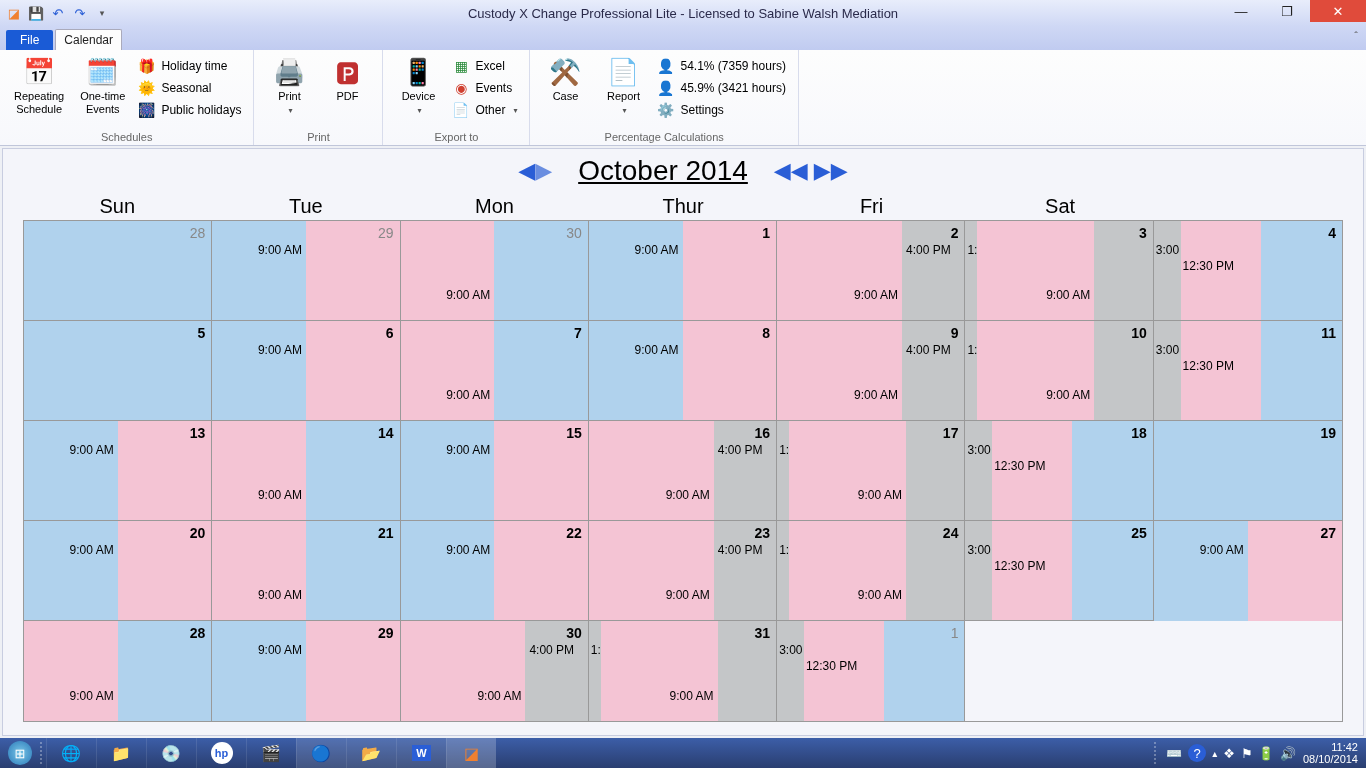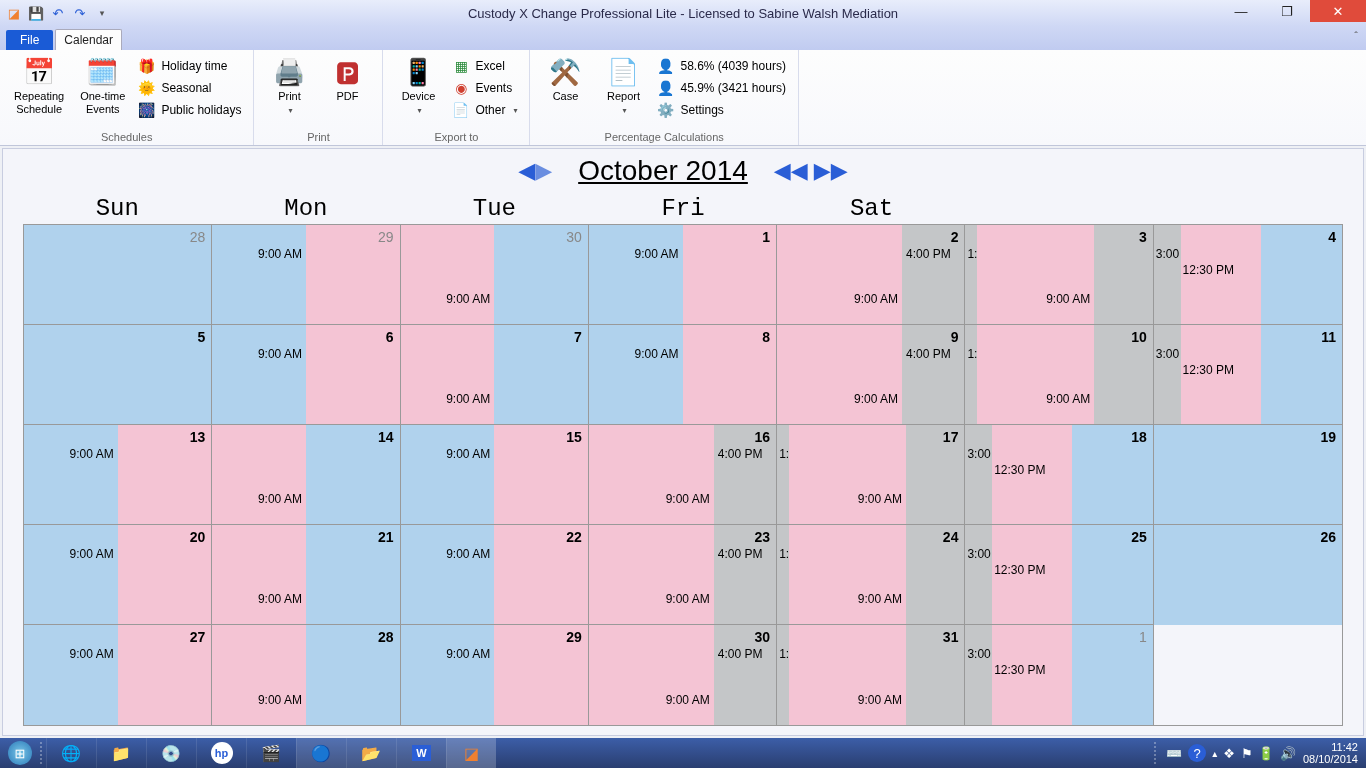--- a/index.html
+++ b/index.html
@@ -29,21 +29,21 @@
   .smallbtn { display:flex; align-items:center; gap:6px; padding:2px 4px; cursor:pointer; border-radius:3px; font-size:12px; white-space:nowrap;}
   .smallbtn .icon16 { width:16px; height:16px; display:flex; align-items:center; justify-content:center; font-size:14px;}
   .dd { font-size:8px; color:#555; margin-left:2px;}
   
   .main { position:absolute; top:146px; left:0; right:0; bottom:30px; background:#f4f5fa; border:1px solid #c8cde0; margin:2px; overflow:hidden;}
   .monthnav { height:44px; display:flex; align-items:center; justify-content:center; gap:26px;}
   .monthtitle { font-size:28px; font-family:Arial,sans-serif;text-decoration:underline;}
   .navarrow { font-size:22px; color:#2a5ed6; cursor:pointer; user-select:none; display:flex; gap:-2px;}
   .navarrow span { display:inline-block;}
   .dowrow { display:grid; grid-template-columns:repeat(7,1fr); margin:0 20px;}
-  .dow { text-align:center; font-size:24px; font-family:Liberation Mono, monospace; padding:2px 0;}
+  .dow { text-align:center; font-size:20px; font-family:Liberation Sans, sans-serif; padding:2px 0;}
   .calgrid { display:grid; grid-template-columns:repeat(7,1fr); grid-template-rows:repeat(5,1fr); margin:0 20px 6px 20px; border:1px solid #999; height:calc(100% - 84px);}
   .cell { border-right:1px solid #999; border-bottom:1px solid #999; position:relative; display:flex; overflow:hidden;}
   .cell:nth-child(7n){ border-right:none;}
   .cell.row5 { border-bottom:none;}
   .seg { flex:1; position:relative;}
   .daynum { position:absolute; top:4px; right:6px; font-size:14px; font-weight:bold; font-family:Arial,sans-serif;}
   .daynum.faded { color:#888; font-weight:normal;}
   .tlabel { position:absolute; font-size:12px; font-family:Arial,sans-serif; white-space:nowrap;}
   
   .c-blue { background:#b0d2ed;}
@@ -159,21 +159,21 @@
         <div class="icon32">⚒️</div>
         <div class="lbl">Case</div>
       </div>
       <div class="bigbtn">
         <div class="icon32">📄</div>
         <div class="lbl"><span>Report</span><br><span class="dd">▾</span></div>
       </div>
       <div class="smallcol">
         <div class="smallbtn">
             <span class="icon16" style="color:#c07080">👤</span>
-            <span>58.6% (4039 hours)</span>
+            <span>54.1% (7359 hours)</span>
           </div>
         <div class="smallbtn">
             <span class="icon16" style="color:#c07080">👤</span>
             <span>45.9% (3421 hours)</span>
           </div>
         <div class="smallbtn">
             <span class="icon16">⚙️</span>
             <span>Settings</span>
           </div>
       </div>
@@ -186,22 +186,23 @@
   <div class="monthnav">
     <div class="navarrow">
         <span>◀</span>
         <span style="color:#6a8ee0">▶</span>
       </div>
     <div class="monthtitle">October 2014</div>
     <div class="navarrow"><span>◀◀</span>&nbsp;<span>▶▶</span></div>
   </div>
   <div class="dowrow" id="dowrow">
       <div class="dow">Sun</div>
+      <div class="dow">Tue</div>
       <div class="dow">Mon</div>
-      <div class="dow">Tue</div>
+      <div class="dow">Thur</div>
       <div class="dow">Fri</div>
       <div class="dow">Sat</div>
     </div>
   <div class="calgrid" id="calgrid">
       <div class="cell">
         <div class="seg c-blue" style="flex: 1 1 0%;"></div>
         <div class="daynum faded">28</div>
       </div>
       <div class="cell">
         <div class="seg c-blue" style="flex: 1 1 0%;">
@@ -403,24 +404,20 @@
       </div>
       <div class="cell">
         <div class="seg c-gray" style="flex: 0.5 1 0%;">
           <div class="tlabel" style="top:22px;left:2px;">3:00 AM</div>
         </div>
         <div class="seg c-pink" style="flex: 1.5 1 0%;">
           <div class="tlabel" style="top:38px;left:2px;">12:30 PM</div>
         </div>
         <div class="seg c-blue" style="flex: 1.5 1 0%;"></div>
         <div class="daynum">25</div>
-      </div>
-      <div class="cell row5">
-        <div class="seg c-blue" style="flex: 1 1 0%;"></div>
-        <div class="daynum">26</div>
       </div>
       <div class="cell row5">
         <div class="seg c-blue" style="flex: 1 1 0%;">
           <div class="tlabel" style="top:22px;right:4px;">9:00 AM</div>
         </div>
         <div class="seg c-pink" style="flex: 1 1 0%;"></div>
         <div class="daynum">27</div>
       </div>
       <div class="cell row5">
         <div class="seg c-pink" style="flex: 1 1 0%;">

